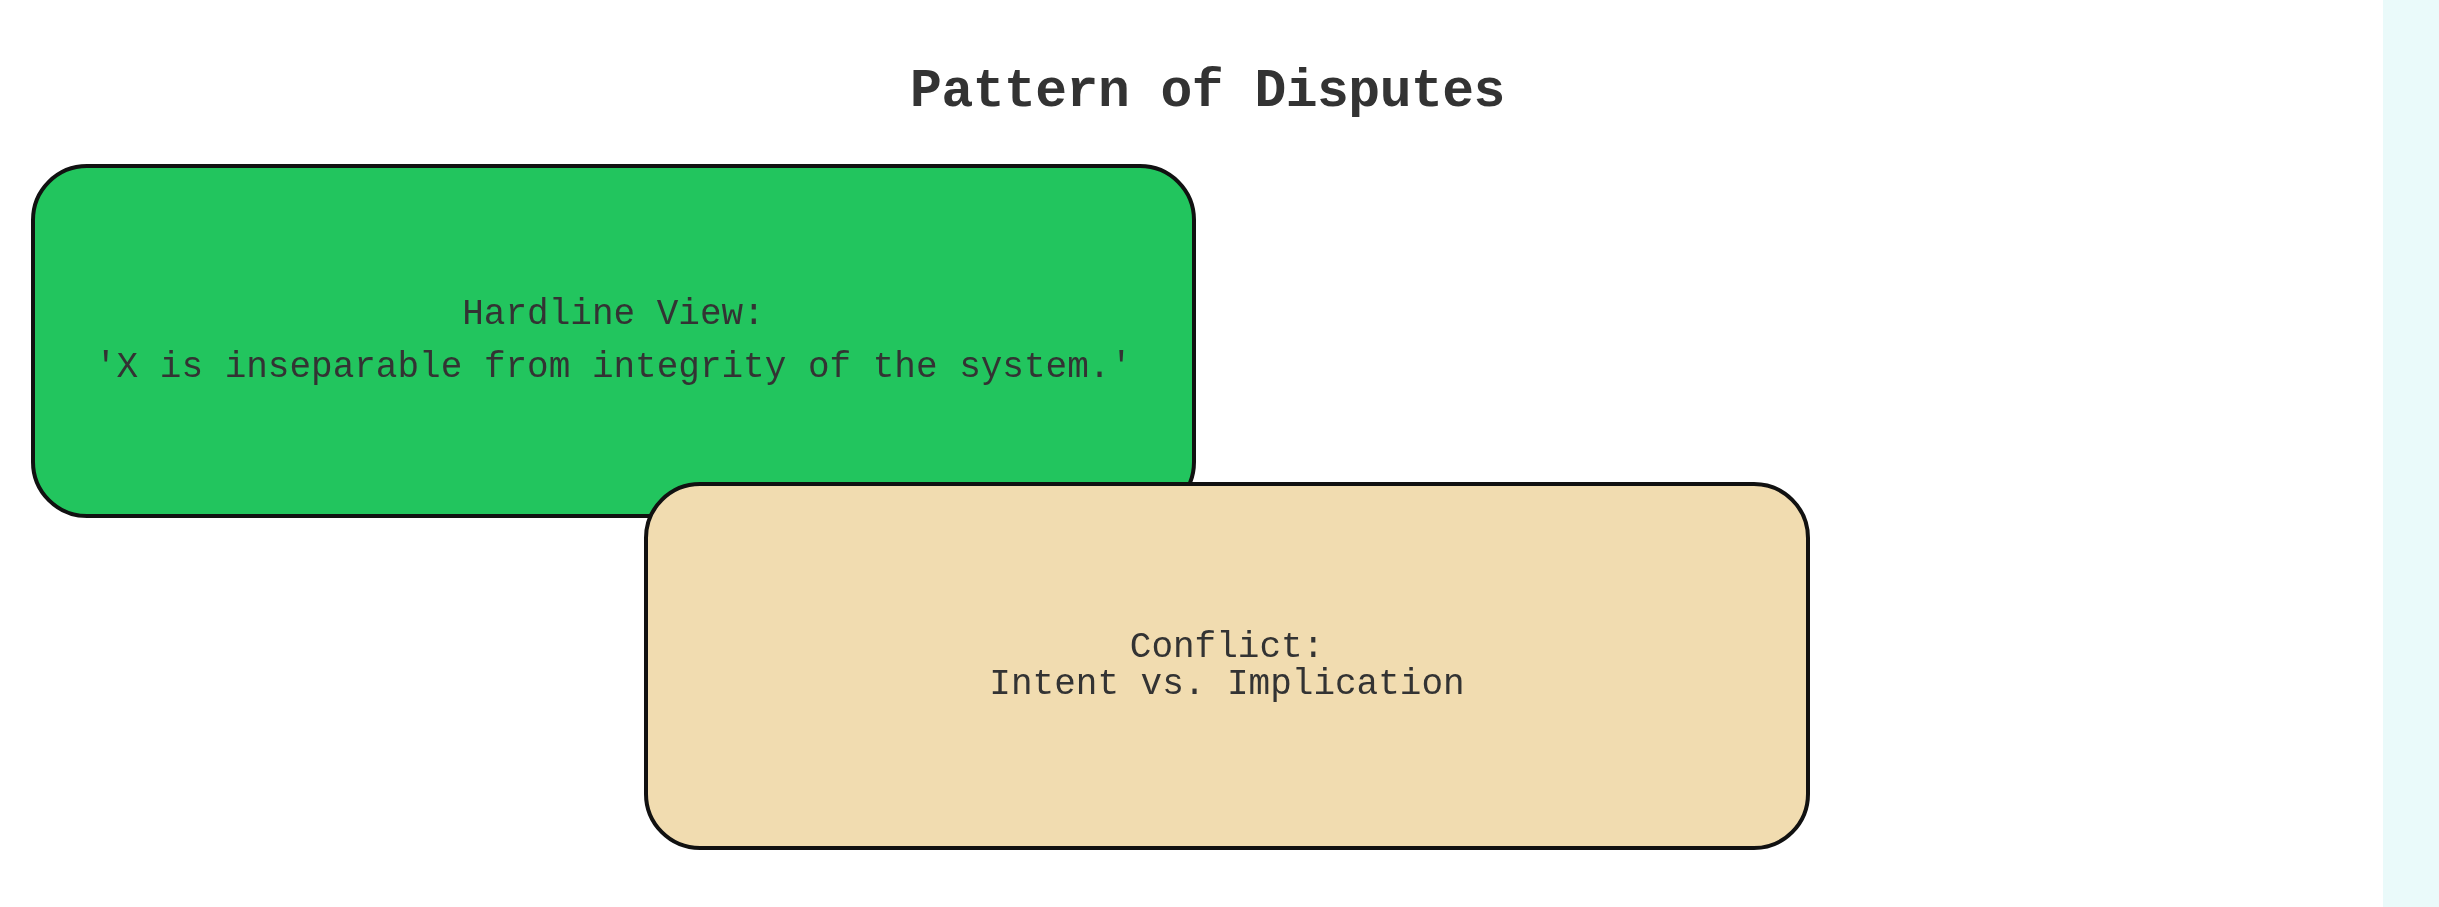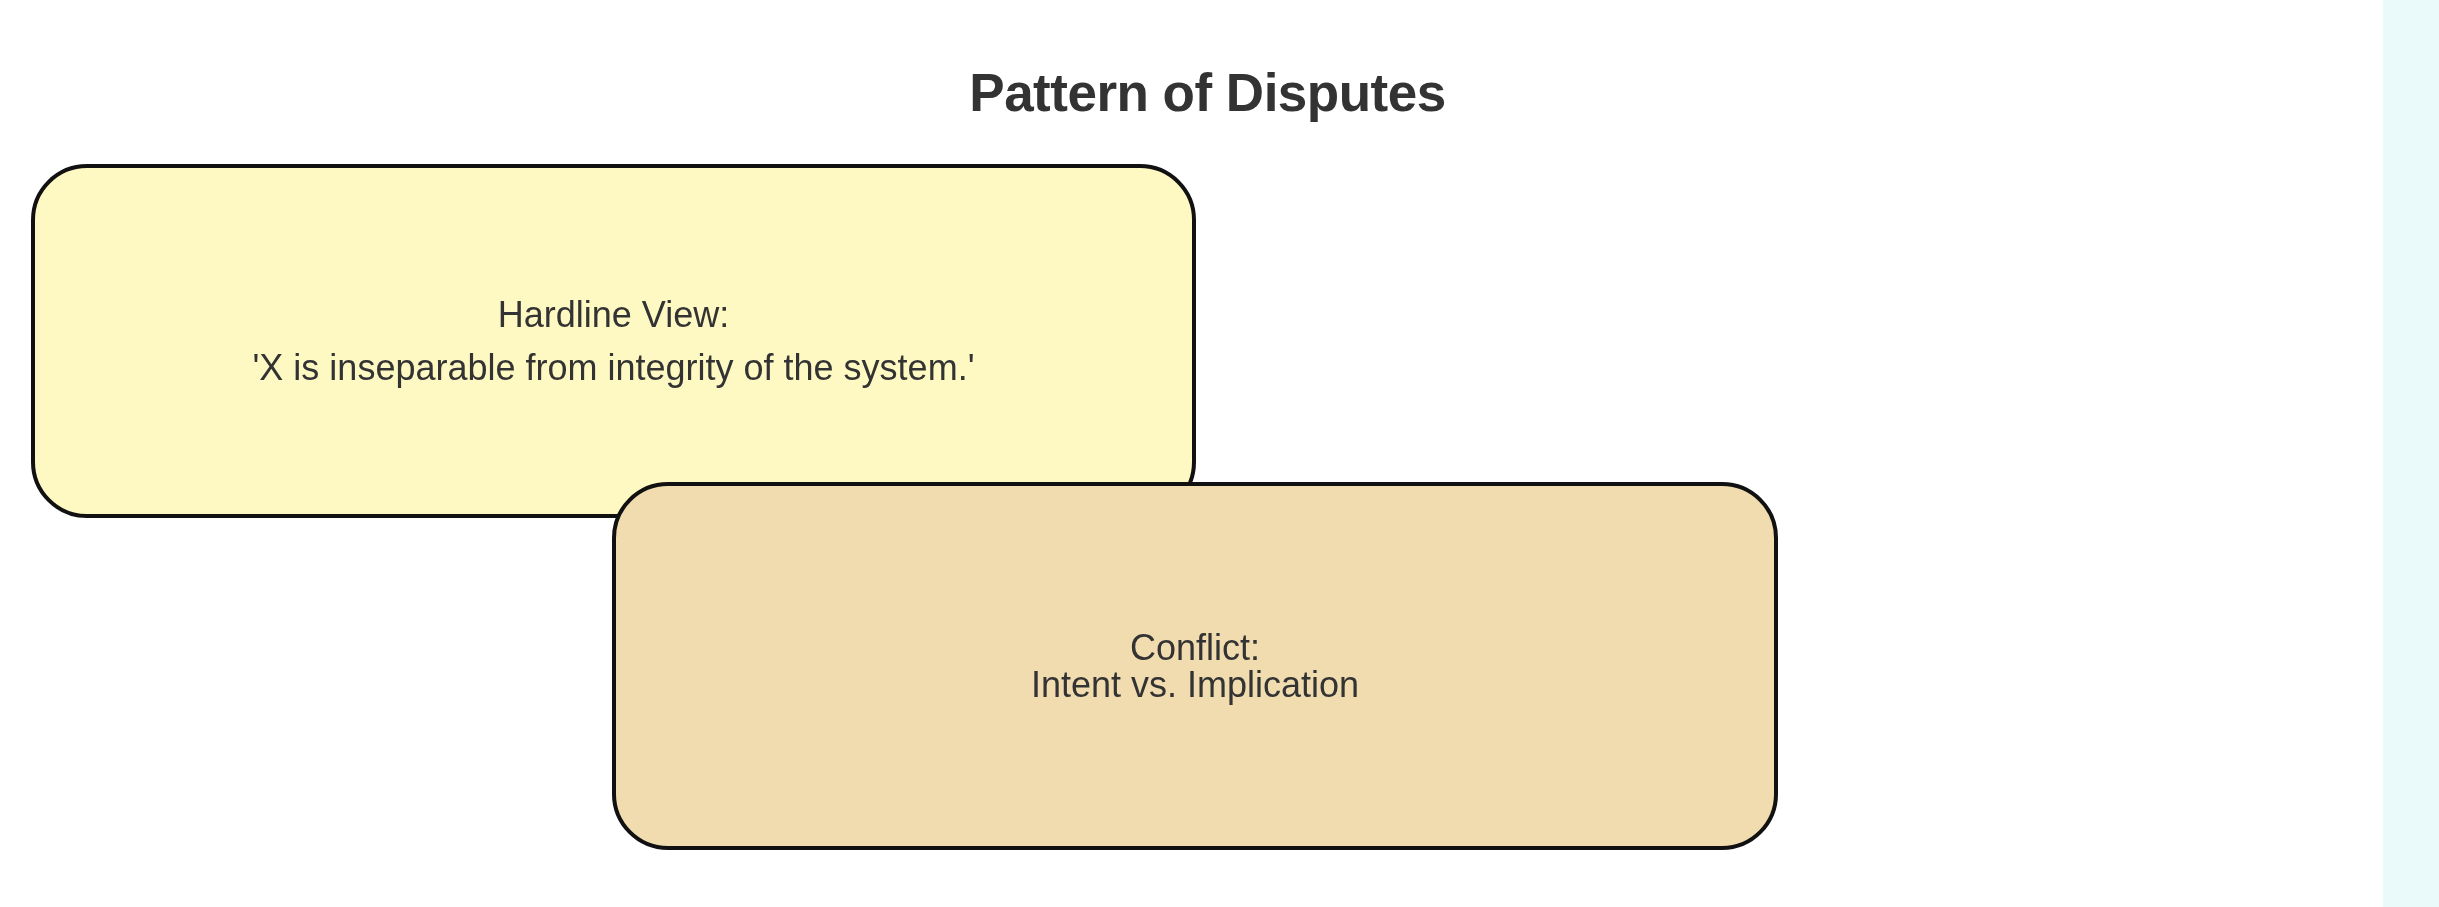--- a/index.html
+++ b/index.html
@@ -6,21 +6,21 @@
     margin: 0;
     padding: 0;
     background: #ffffff;
   }
   #canvas {
     position: relative;
     width: 2439px;
     height: 907px;
     background: #ffffff;
     overflow: hidden;
-    font-family: Liberation Sans, sans-serif;
+    font-family: Liberation Mono, monospace;
   }
   
   #right-strip {
     position: absolute;
     top: 0;
     right: 0;
     width: 56px;
     height: 907px;
     background: #eafafa;
   }
@@ -52,36 +52,36 @@
   .node .line {
     display: block;
     white-space: nowrap;
   }
   #node-hardline {
     left: 31px;
     top: 164px;
     width: 1165px;
     height: 354px;
     border-radius: 56px;
-    background: #fef9c3;
+    background: #22c55e;
     z-index: 1;
   }
   #node-hardline .line + .line { margin-top: 17px; }
   #node-moderate {
     left: 1194px;
     top: 164px;
     width: 1163px;
     height: 350px;
     border-radius: 56px;
     background: #A9D4E3;
     z-index: 1;
   }
   #node-moderate .line + .line { margin-top: 17px; }
   #node-conflict {
-    left: 612px;
+    left: 644px;
     top: 482px;
     width: 1166px;
     height: 368px;
     border-radius: 56px;
     background: #F1DCB0;
     z-index: 3;
   }
   #node-conflict .line + .line { margin-top: 1px; }
 </style>
 </head>

